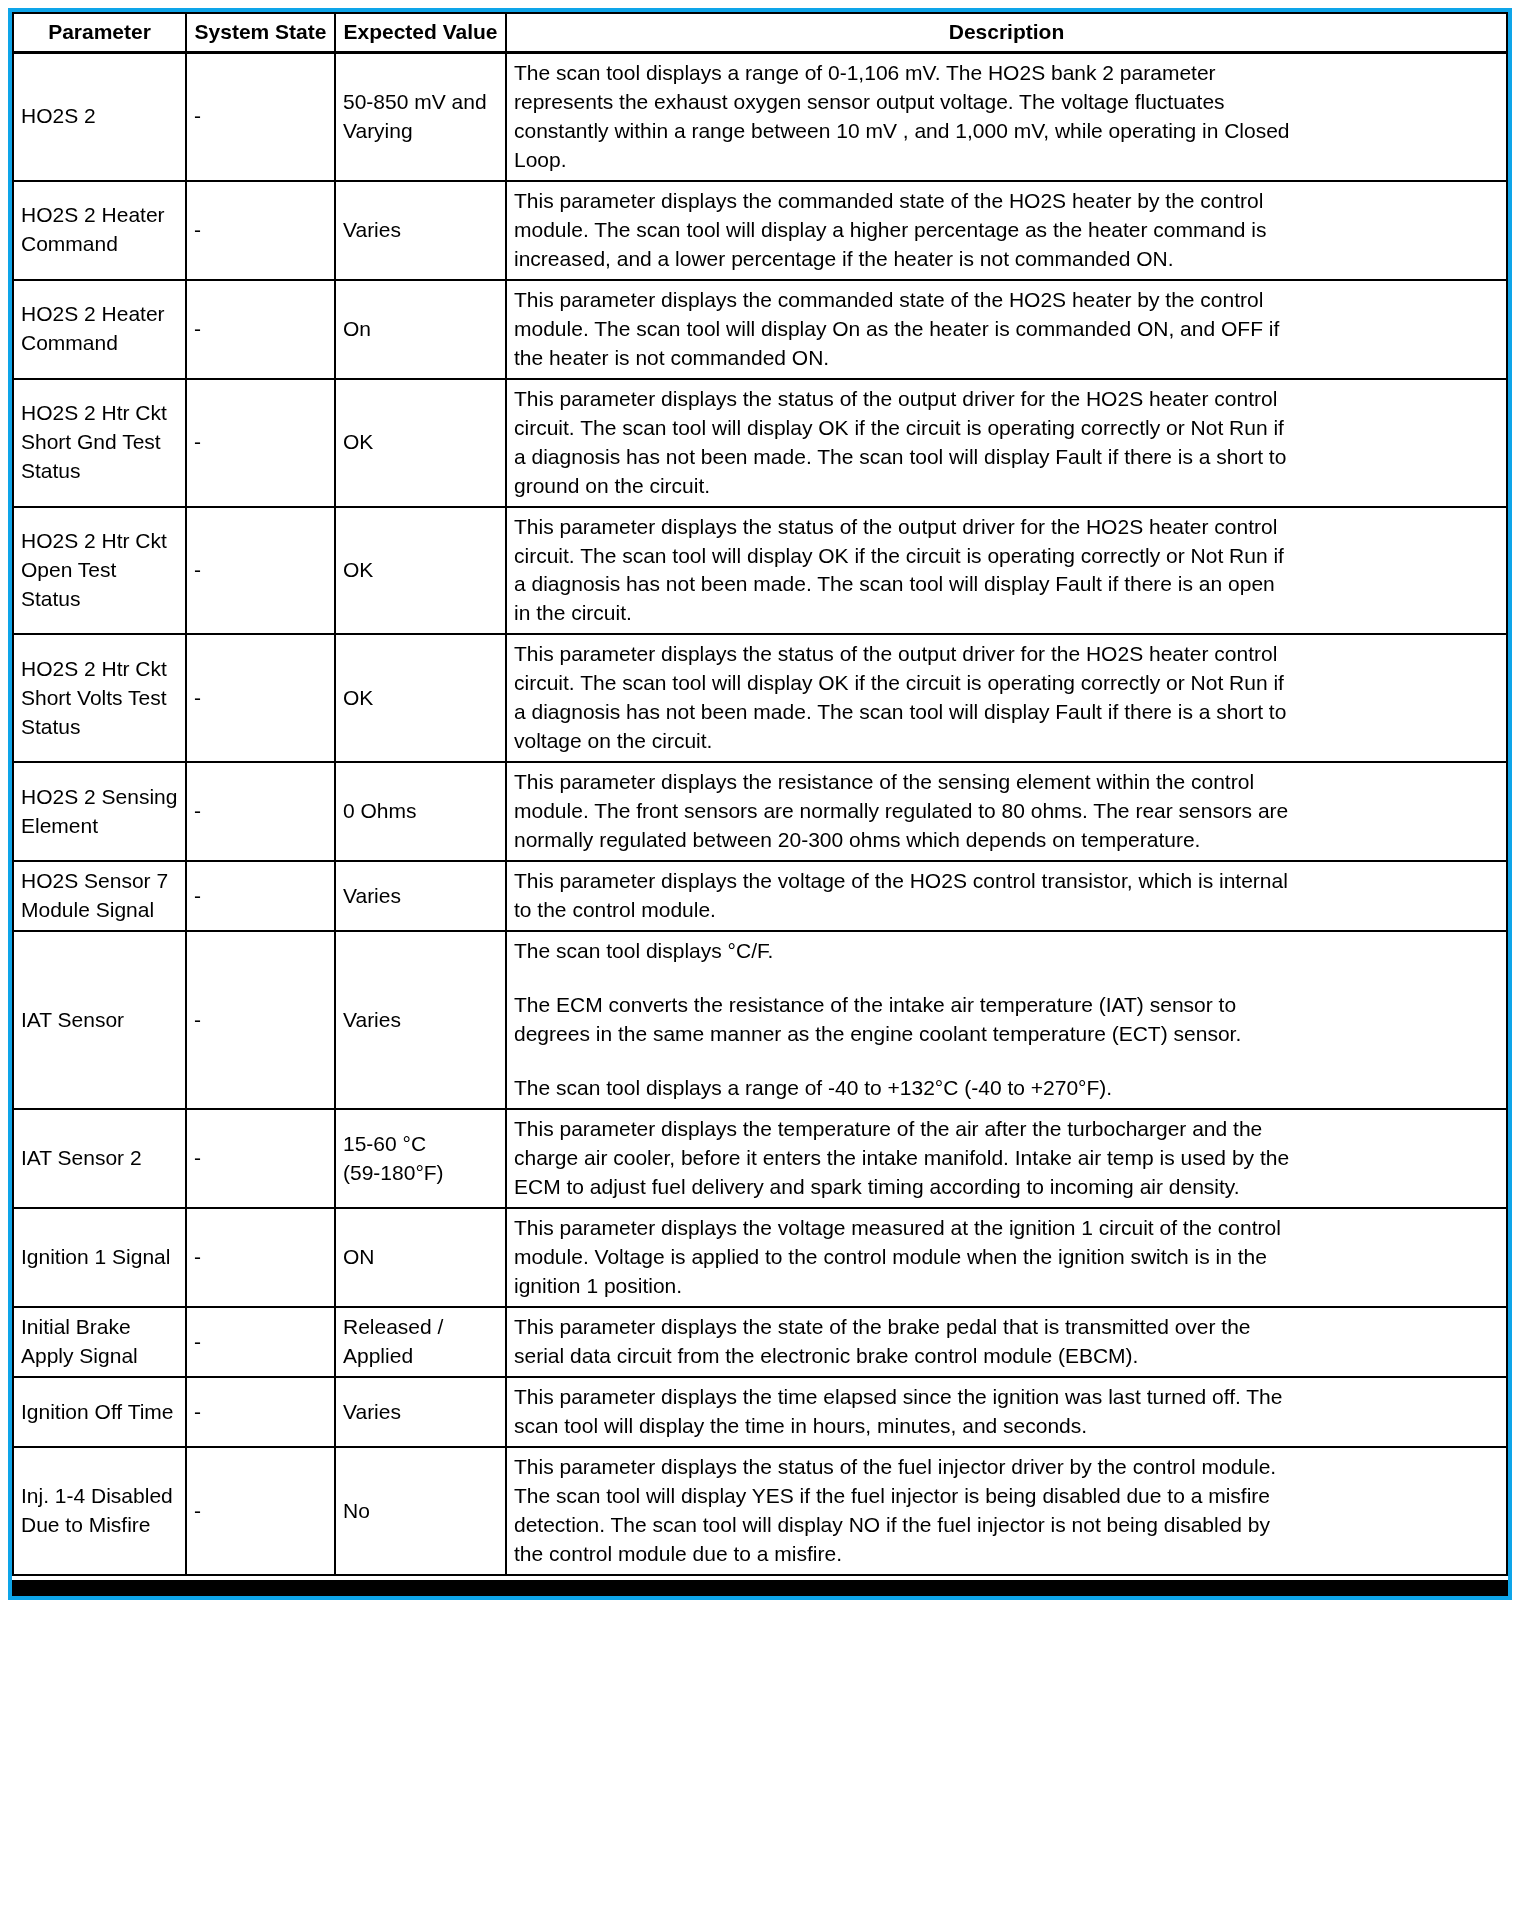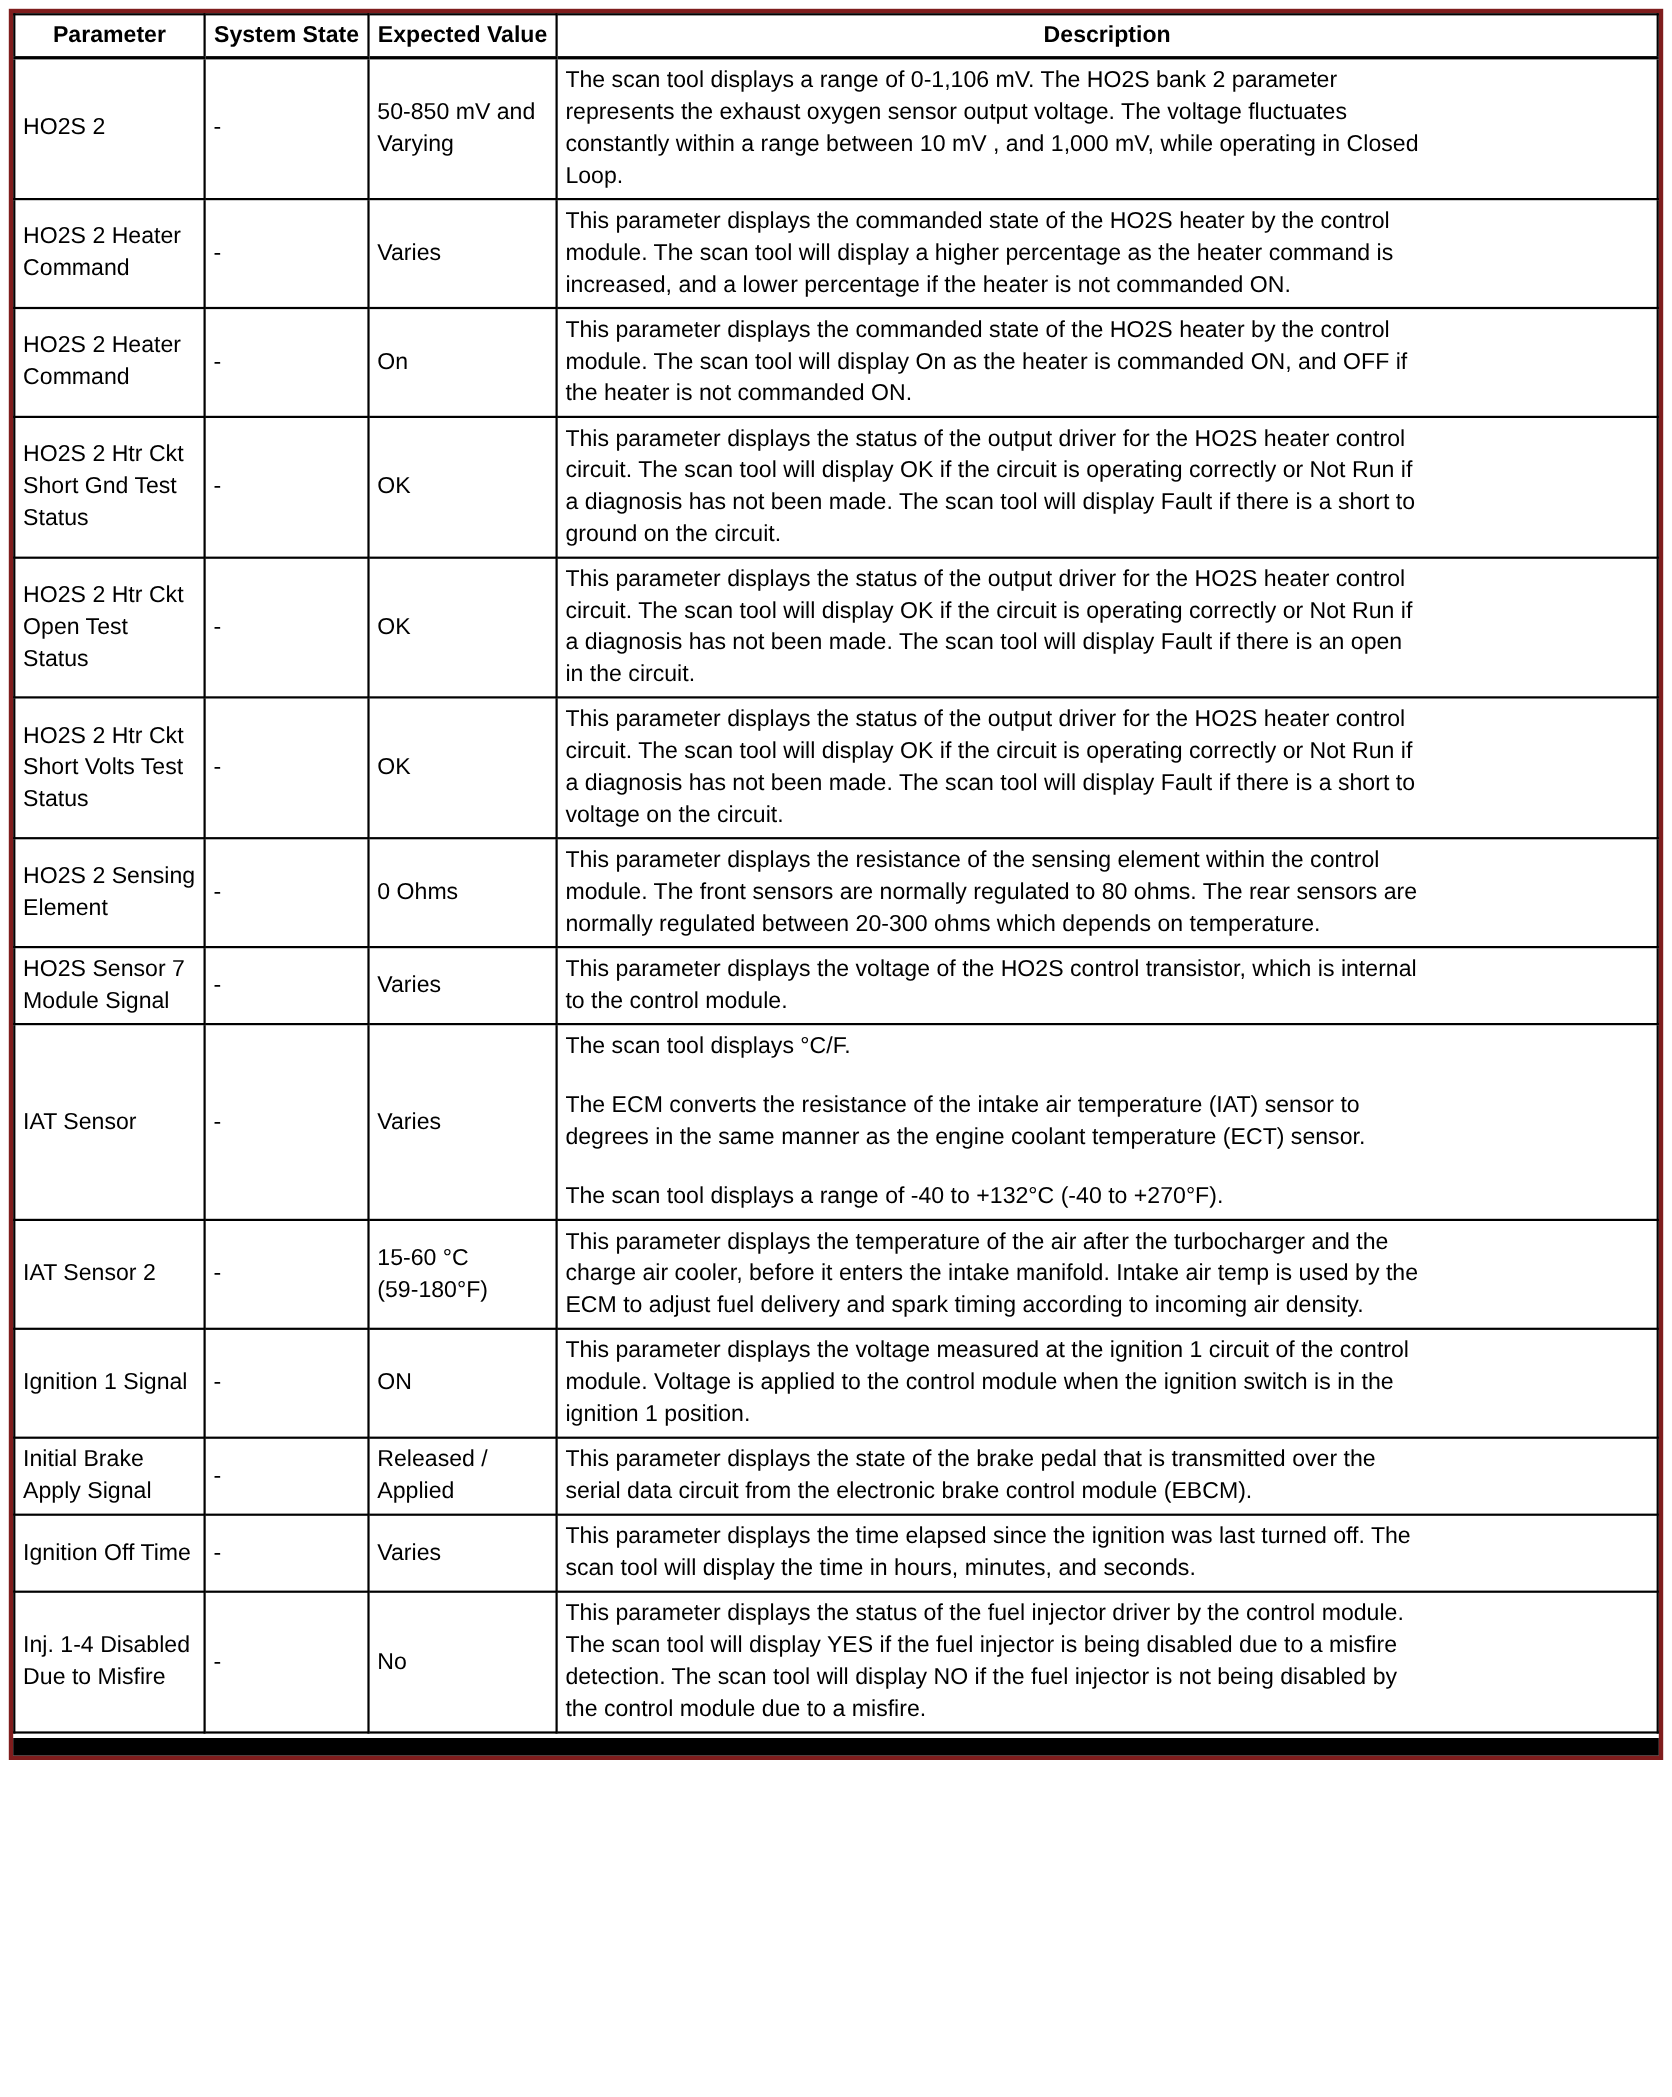--- a/index.html
+++ b/index.html
@@ -10,21 +10,21 @@
     font-family: "Liberation Sans", "DejaVu Sans", sans-serif;
   }
   .page {
     width: 1520px;
     min-height: 1906px;
     box-sizing: border-box;
     padding: 8px;
     background: #ffffff;
   }
   .table-frame {
-    border: 4px solid #7f1d1d;
+    border: 4px solid #0ea5e9;
   }
   table.param-table {
     border-collapse: collapse;
     width: 100%;
     table-layout: fixed;
     font-size: 21px;
     line-height: 1.38;
   }
   table.param-table th,
   table.param-table td {

